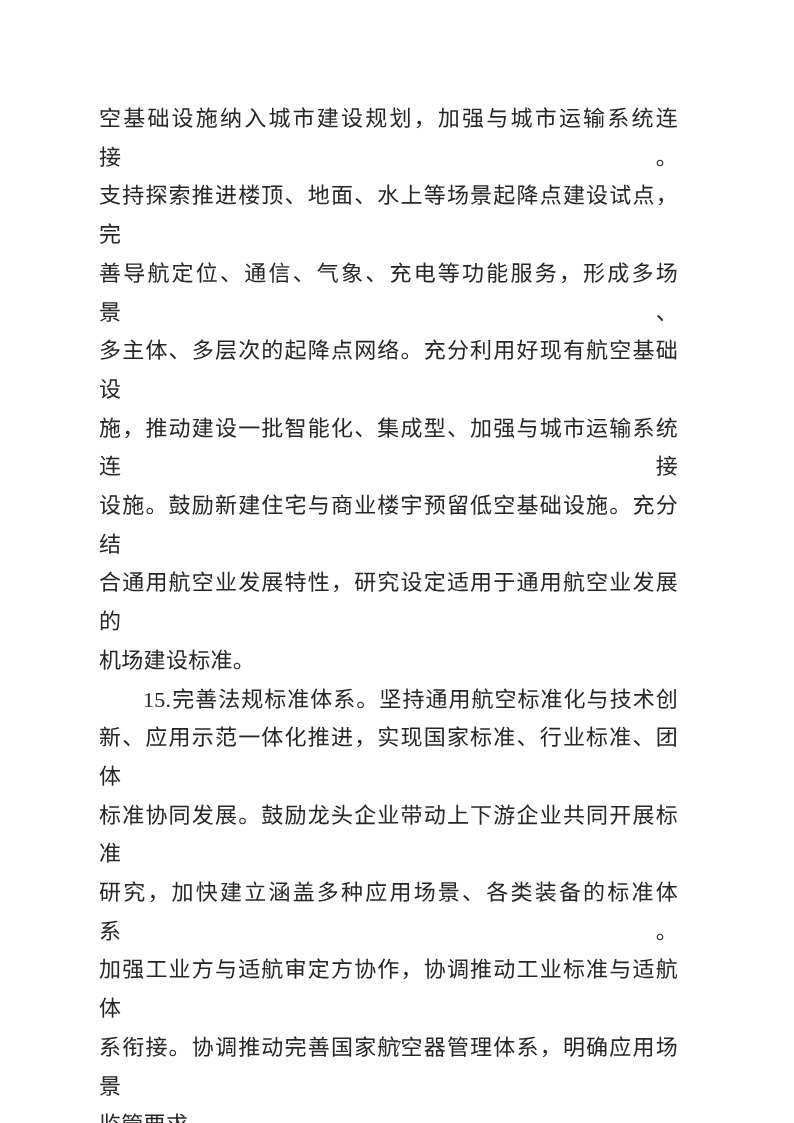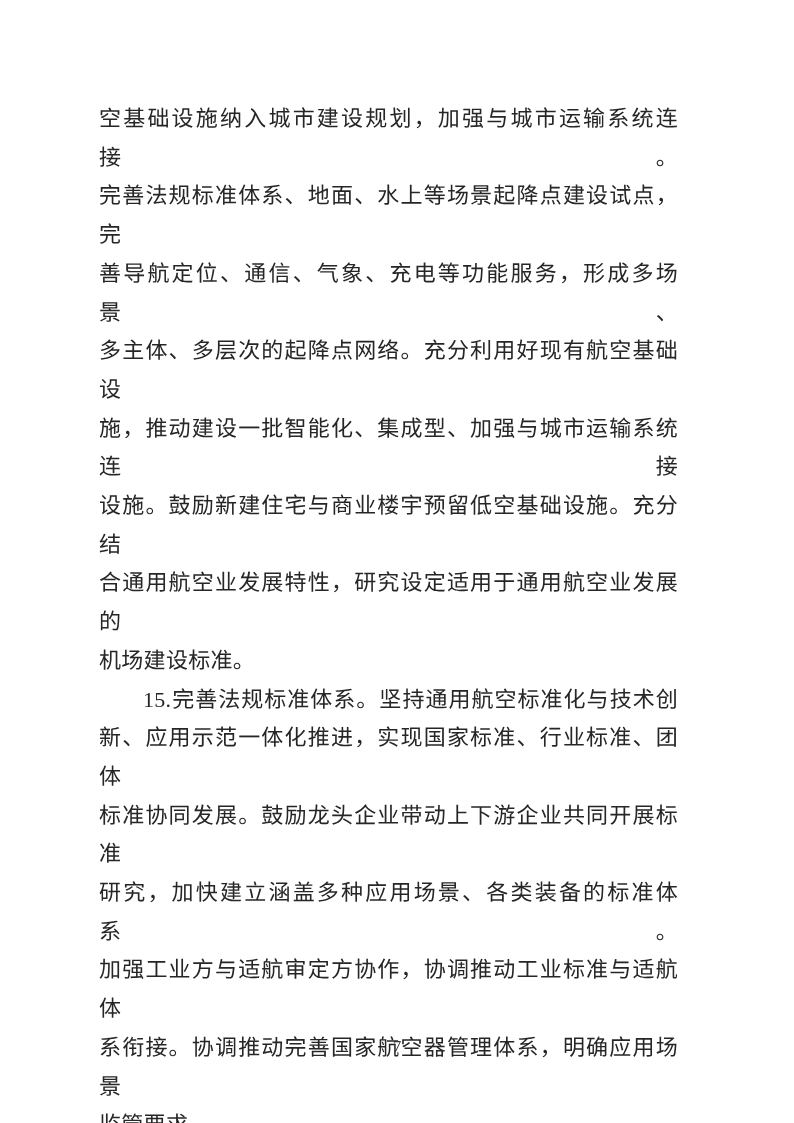--- a/index.html
+++ b/index.html
@@ -49,21 +49,21 @@
     line-height: 20px;
     color: #333333;
   }
 </style>
 </head>
 <body>
 
 <div class="page">
   <main class="body-text" id="paragraphs">
       <div class="line">空基础设施纳入城市建设规划，加强与城市运输系统连接。</div>
-      <div class="line">完善法规标准体系、地面、水上等场景起降点建设试点，完</div>
+      <div class="line">支持探索推进楼顶、地面、水上等场景起降点建设试点，完</div>
       <div class="line">善导航定位、通信、气象、充电等功能服务，形成多场景、</div>
       <div class="line">多主体、多层次的起降点网络。充分利用好现有航空基础设</div>
       <div class="line">施，推动建设一批智能化、集成型、加强与城市运输系统连接</div>
       <div class="line">设施。鼓励新建住宅与商业楼宇预留低空基础设施。充分结</div>
       <div class="line">合通用航空业发展特性，研究设定适用于通用航空业发展的</div>
       <div class="line para-end">机场建设标准。</div>
       <div class="line indent">15.完善法规标准体系。坚持通用航空标准化与技术创</div>
       <div class="line">新、应用示范一体化推进，实现国家标准、行业标准、团体</div>
       <div class="line">标准协同发展。鼓励龙头企业带动上下游企业共同开展标准</div>
       <div class="line">研究，加快建立涵盖多种应用场景、各类装备的标准体系。</div>

